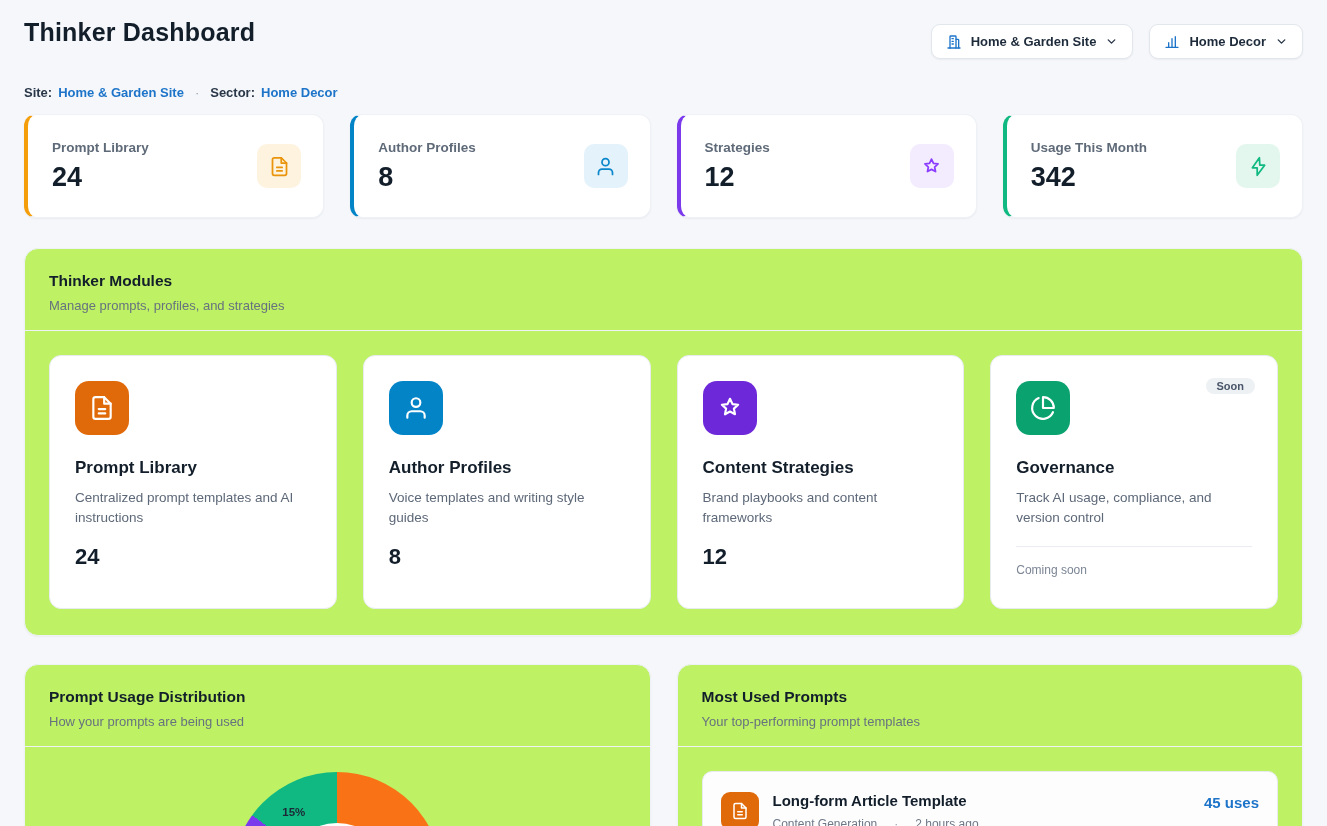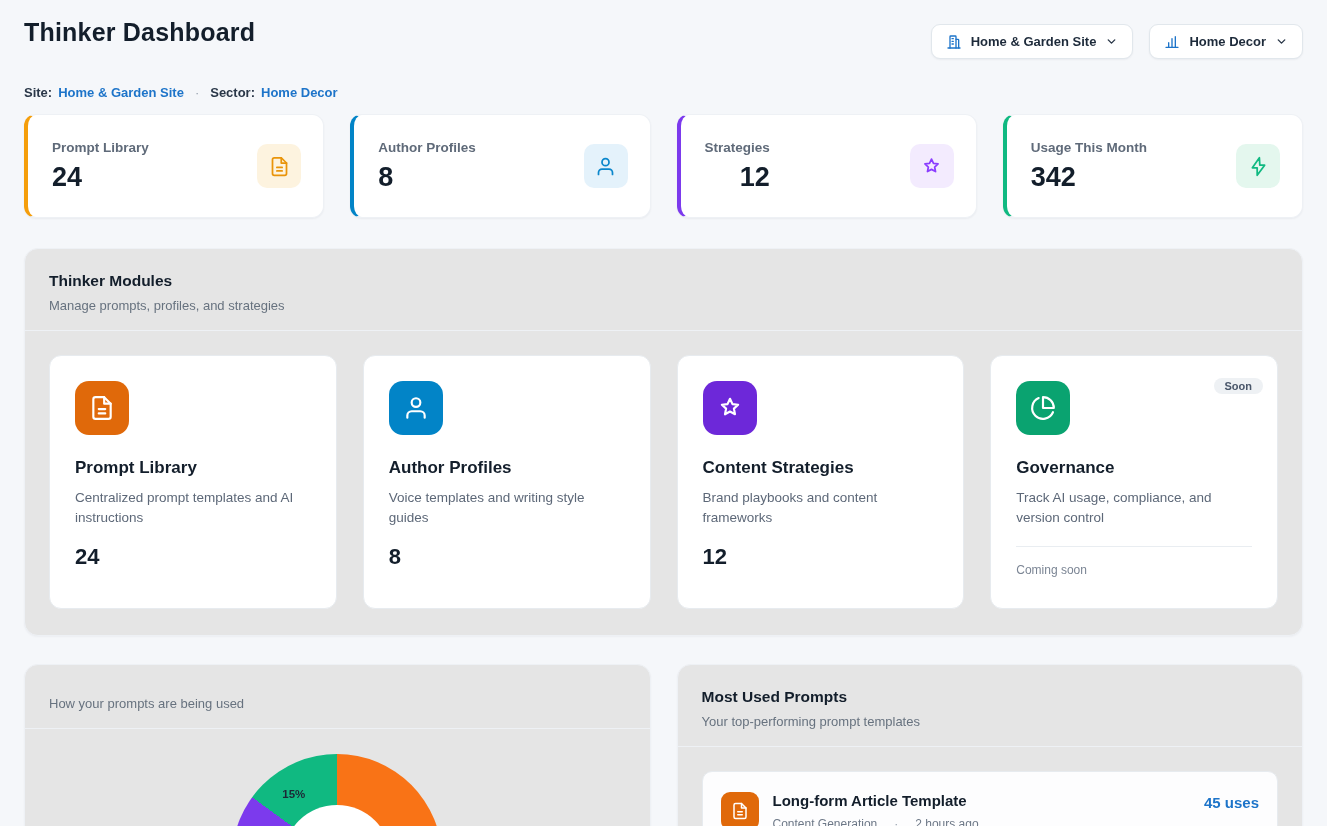--- a/index.html
+++ b/index.html
@@ -38,35 +38,35 @@
     border-radius:12px; padding:18px 22px 18px 24px; height:104px;
     display:flex; justify-content:space-between; align-items:center;
     box-shadow:0 1px 2px rgba(16,24,40,.05);
   }
   .stat-label { font-size:13.5px; color:#5f6a79; font-weight:600; }
   .stat-value { font-size:27px; font-weight:800; margin-top:7px; color:#131e2b; }
   .stat-icon { width:44px; height:44px; border-radius:10px; display:flex; align-items:center; justify-content:center; flex:none; }
   .stat-icon svg { width:21px; height:21px; }
 
   
-  .panel { background:#e5e5e5; border:1px solid #eef1f5; border-radius:14px; box-shadow:0 1px 2px rgba(16,24,40,.04); }
+  .panel { background:#bef264; border:1px solid #eef1f5; border-radius:14px; box-shadow:0 1px 2px rgba(16,24,40,.04); }
   .modules-panel { margin-top:30px; }
   .panel-head { padding:23px 24px 17px; border-bottom:1px solid #eef1f5; }
   .panel-title { font-size:15.5px; font-weight:700; color:#131e2b; }
   .panel-sub { font-size:13px; color:#67727f; margin-top:8px; font-weight:500; }
 
   
   .modules-grid { display:grid; grid-template-columns:repeat(4,1fr); gap:26px; padding:24px 24px 26px; }
   .module-card { position:relative; border:1px solid #e7ebef; border-radius:12px; padding:25px; min-height:254px; background:#fff; cursor:pointer; }
   .module-icon { width:54px; height:54px; border-radius:14px; color:#fff; display:flex; align-items:center; justify-content:center; }
   .module-icon svg { width:26px; height:26px; }
   .module-title { font-size:17px; font-weight:700; margin-top:23px; color:#131e2b; }
   .module-desc { font-size:13.5px; color:#5d6878; margin-top:10px; line-height:1.5; font-weight:500; }
   .module-count { font-size:22px; font-weight:800; margin-top:15px; color:#131e2b; }
-  .soon-badge { position:absolute; top:22px; right:14px; background:#eef1f4; color:#49566a; font-size:11px; font-weight:700; padding:2px 11px; border-radius:999px; }
+  .soon-badge { position:absolute; top:22px; right:22px; background:#eef1f4; color:#49566a; font-size:11px; font-weight:700; padding:2px 11px; border-radius:999px; }
   .module-footer { margin-top:17px; border-top:1px solid #e9edf1; padding-top:16px; font-size:12px; color:#7b8594; font-weight:500; }
 
   
   .bottom-row { display:flex; gap:26px; margin-top:28px; }
   .bottom-row .panel { flex:1; height:430px; overflow:hidden; }
 
   .chart-area { position:relative; height:340px; }
   .donut { position:absolute; left:50%; top:25px; transform:translateX(-50%); width:210px; height:210px; border-radius:50%; }
   .donut-hole { position:absolute; left:50%; top:50%; transform:translate(-50%,-50%); width:108px; height:108px; border-radius:50%; background:#fff; }
   .donut-label { position:absolute; left:50px; top:34px; font-size:11.5px; font-weight:700; color:#1c2836; z-index:2; }
@@ -154,21 +154,21 @@
         <div class="stat-label">Author Profiles</div>
         <div class="stat-value">8</div>
       </div>
       <div class="stat-icon" style="background: rgb(228, 242, 251); color: rgb(11, 135, 204);">
         <svg viewBox="0 0 24 24" fill="none" stroke="currentColor" stroke-width="2" stroke-linecap="round" stroke-linejoin="round">
             <path d="M20 21v-2a4 4 0 0 0-4-4H8a4 4 0 0 0-4 4v2"></path>
             <circle cx="12" cy="7" r="4"></circle>
           </svg>
       </div>
     </div>
-    <div class="stat-card" style="border-left-color: rgb(124, 58, 237); text-align: right;">
+    <div class="stat-card" style="border-left-color: rgb(124, 58, 237);">
       <div>
         <div class="stat-label">Strategies</div>
         <div class="stat-value">12</div>
       </div>
       <div class="stat-icon" style="background: rgb(243, 235, 254); color: rgb(139, 61, 255);">
         <svg viewBox="0 0 24 24" fill="none" stroke="currentColor" stroke-width="2" stroke-linecap="round" stroke-linejoin="round">
             <path d="M12 3.5l2.3 4.9 5.2.6-3.9 3.6 1 5.2L12 15.3 7.4 17.8l1-5.2-3.9-3.6 5.2-.6z"></path>
           </svg>
       </div>
     </div>
@@ -242,20 +242,21 @@
         <div class="module-footer">Coming soon</div>
       </div>
 
     </div>
   </section>
 
   <div class="bottom-row">
 
     <section class="panel">
       <div class="panel-head">
+        <div class="panel-title">Prompt Usage Distribution</div>
         <div class="panel-sub">How your prompts are being used</div>
       </div>
       <div class="chart-area">
         <div class="donut" style="background: conic-gradient(rgb(249, 115, 22) 0%, rgb(249, 115, 22) 45%, rgb(14, 165, 233) 45%, rgb(14, 165, 233) 70%, rgb(2, 132, 199) 70%, rgb(2, 132, 199) 80%, rgb(124, 58, 237) 80%, rgb(124, 58, 237) 85%, rgb(16, 185, 129) 85%, rgb(16, 185, 129) 100%);">
           <div class="donut-hole"></div>
           <span class="donut-label">15%</span>
         </div>
       </div>
     </section>
 

